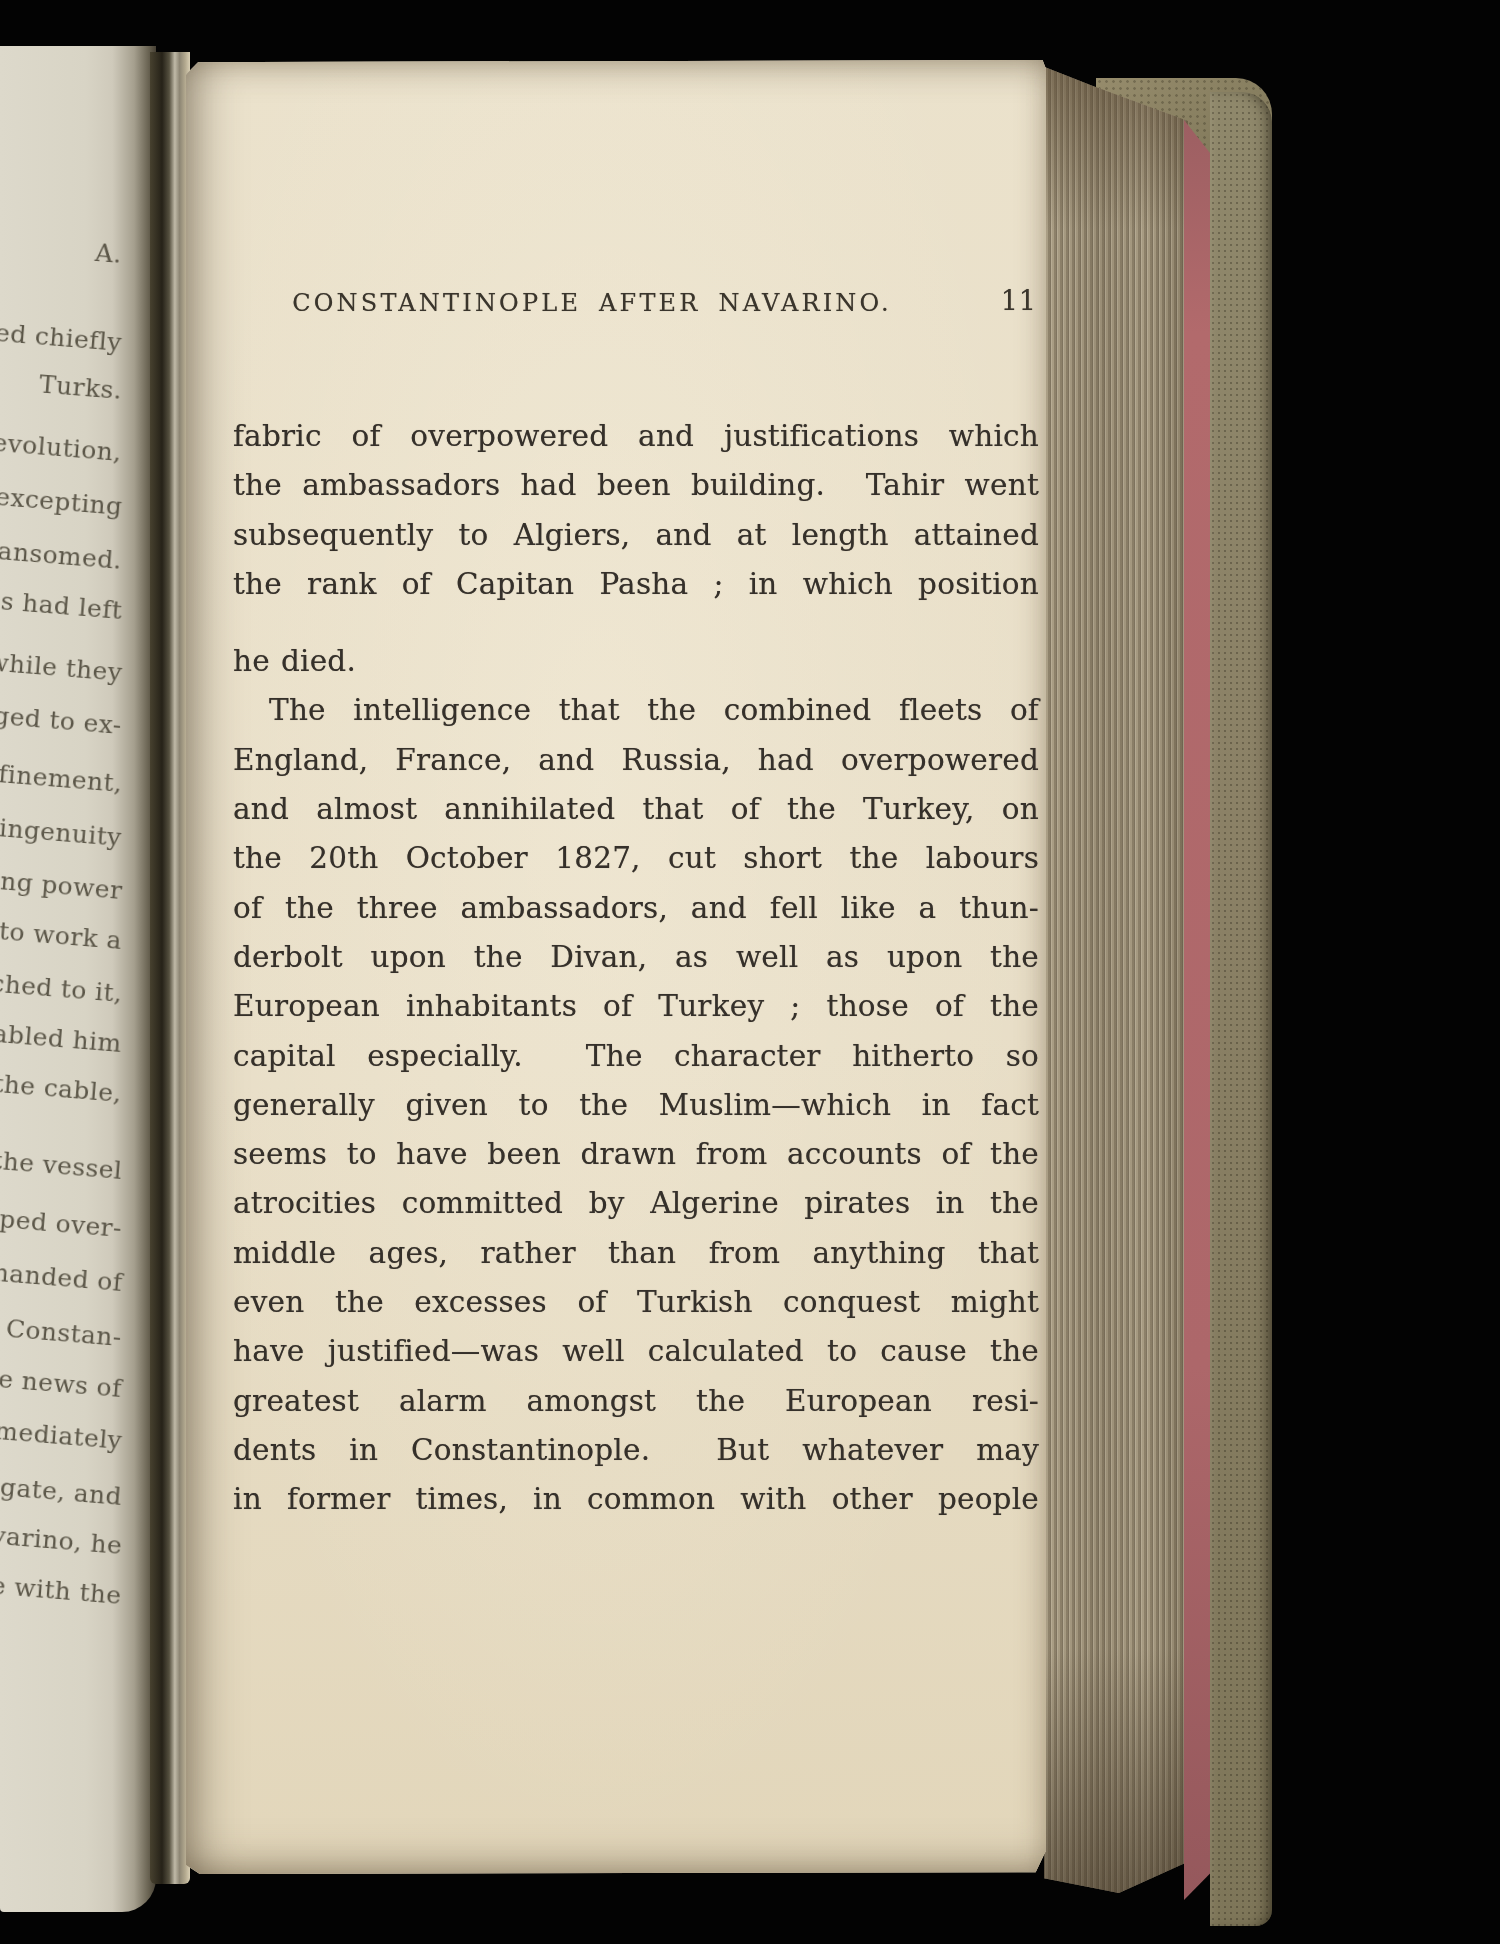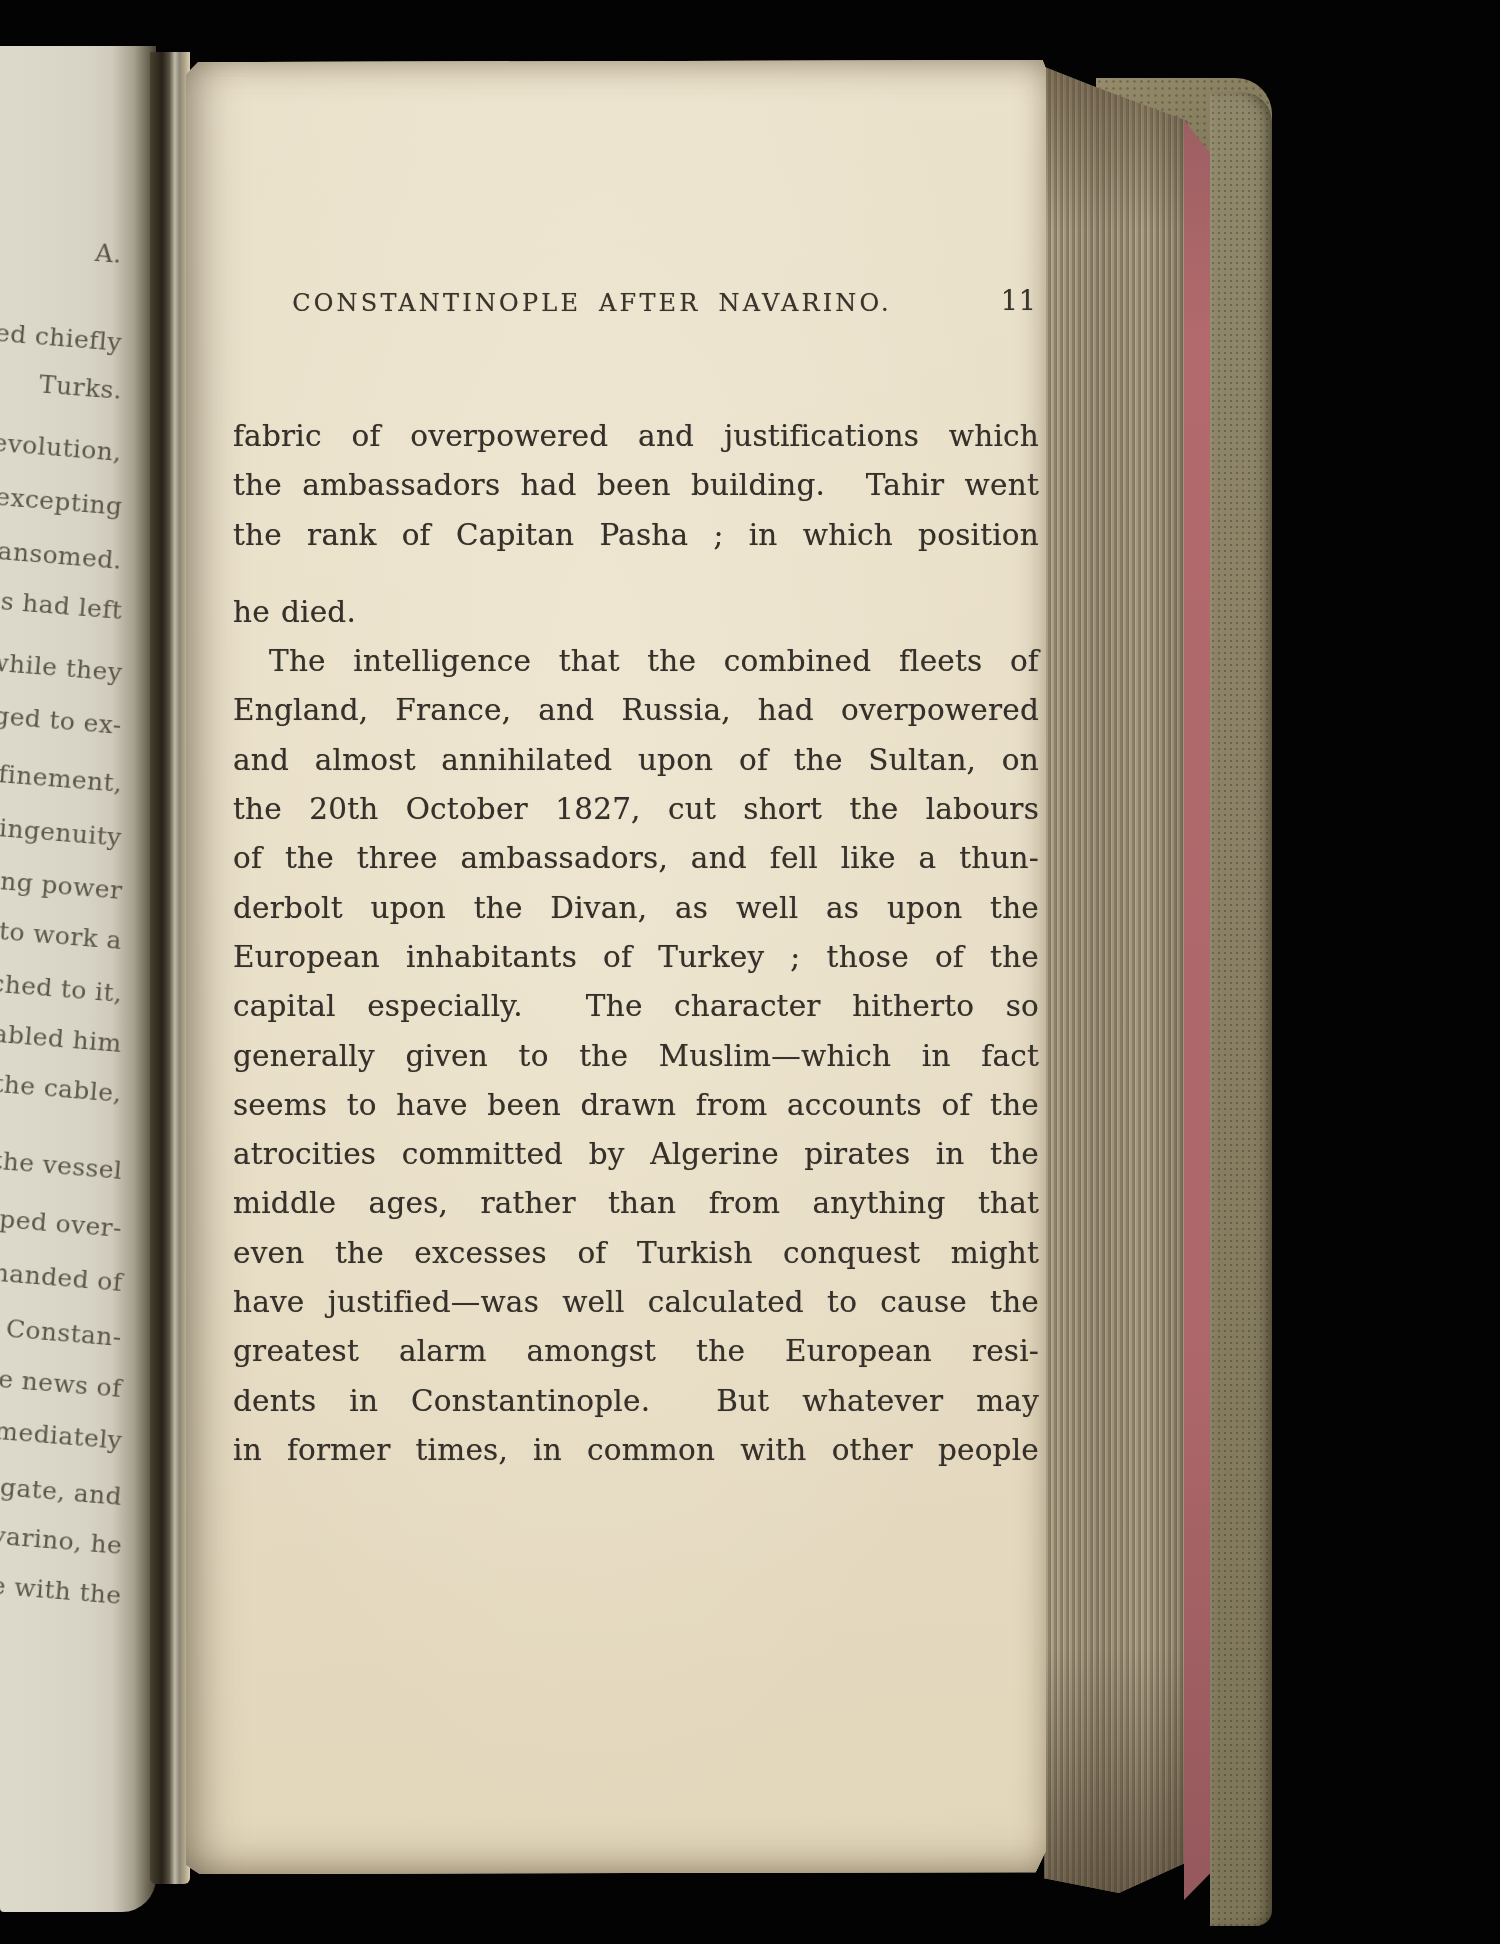--- a/index.html
+++ b/index.html
@@ -154,25 +154,26 @@
   </div>
 <div class="gutter"></div>
 
 <div class="right-page">
   <div class="text-block">
     <div class="running-header">CONSTANTINOPLE AFTER NAVARINO.</div>
     <div class="page-number">11</div>
     <div class="body-lines">
         <div class="body-line">fabric of overpowered and justifications which</div>
         <div class="body-line">the ambassadors had been building.&nbsp; Tahir went</div>
+        <div class="body-line">subsequently to Algiers, and at length attained</div>
         <div class="body-line">the rank of Capitan Pasha ; in which position</div>
         <div class="body-line no-justify">he died.</div>
         <div class="body-line indent">The intelligence that the combined fleets of</div>
         <div class="body-line">England, France, and Russia, had overpowered</div>
-        <div class="body-line">and almost annihilated upon of the Sultan, on</div>
+        <div class="body-line">and almost annihilated that of the Turkey, on</div>
         <div class="body-line">the 20th October 1827, cut short the labours</div>
         <div class="body-line">of the three ambassadors, and fell like a thun-</div>
         <div class="body-line">derbolt upon the Divan, as well as upon the</div>
         <div class="body-line">European inhabitants of Turkey ; those of the</div>
         <div class="body-line">capital especially.&nbsp; The character hitherto so</div>
         <div class="body-line">generally given to the Muslim—which in fact</div>
         <div class="body-line">seems to have been drawn from accounts of the</div>
         <div class="body-line">atrocities committed by Algerine pirates in the</div>
         <div class="body-line">middle ages, rather than from anything that</div>
         <div class="body-line">even the excesses of Turkish conquest might</div>

